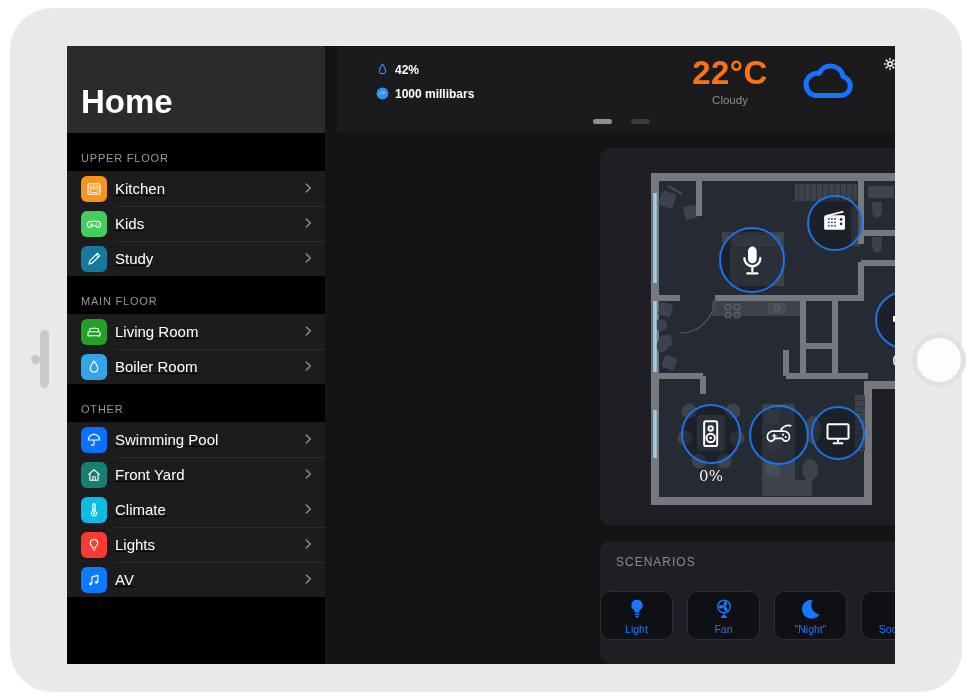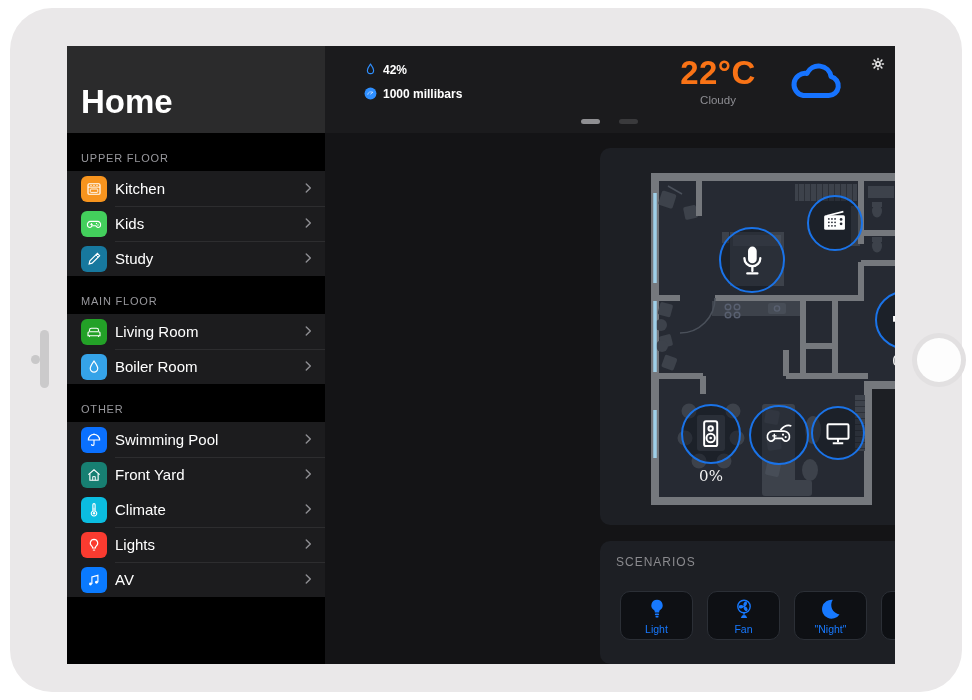--- a/index.html
+++ b/index.html
@@ -9,53 +9,53 @@
   .camera-dot{position:absolute;left:21px;top:347px;width:9px;height:9px;border-radius:50%;background:#c9c8c9;}
   .side-btn{position:absolute;left:30px;top:322px;width:9px;height:58px;border-radius:5px;background:#cbcacb;}
   .home-btn{position:absolute;left:902px;top:325px;width:54px;height:54px;border-radius:50%;background:#e2e0e1;}
   .home-btn::after{content:"";position:absolute;left:5px;top:5px;width:44px;height:44px;border-radius:50%;background:#fdfdfd;}
   
   .screen{position:absolute;left:57px;top:38px;width:828px;height:618px;background:#141416;overflow:hidden;}
   
   .sidebar{position:absolute;left:0;top:0;width:258px;height:618px;background:#000;}
   .sb-header{position:absolute;left:0;top:0;width:258px;height:87px;background:#2b2b2c;}
   .sb-title{position:absolute;left:14px;bottom:12px;color:#fff;font-size:33px;font-weight:700;}
-  .sb-body{position:absolute;top:87px;left:0;width:258px;}
+  .sb-body{position:absolute;top:87px;left:0;width:258px;text-decoration:underline;}
   .sb-band{height:38px;background:#000;position:relative;}
   .sb-band span{position:absolute;left:14px;bottom:7px;font-size:11px;letter-spacing:.8px;color:#98989d;}
   .srow{position:relative;height:35px;background:#1c1c1e;display:flex;align-items:center;cursor:default;}
   .srow:not(:first-child)::before{content:"";position:absolute;left:48px;right:0;top:0;height:1px;background:#2d2d2f;}
   .tile{position:absolute;left:14px;top:4.5px;width:26px;height:26px;border-radius:6px;color:#fff;}
   .tile svg{position:absolute;left:4px;top:4px;width:18px;height:18px;}
   .srow .lbl{margin-left:48px;color:#fff;font-size:15px;}
   .srow .chev{position:absolute;right:10px;top:10px;width:14px;height:14px;color:#8e8e93;}
   
   .main{position:absolute;left:258px;top:0;width:570px;height:618px;background:#141416;}
-  .topbar{position:absolute;left:0;top:0;width:570px;height:87px;background:#1b1b1d;}
+  .topbar{position:absolute;left:12px;top:0;width:570px;height:87px;background:#1b1b1d;}
   .wrow{position:absolute;left:38px;display:flex;align-items:center;gap:5px;color:#fff;font-size:12px;font-weight:700;}
   .wrow .icon{width:15px;height:15px;color:#2f8fff;}
   .temp-block{position:absolute;left:343px;top:8px;width:100px;text-align:center;}
   .temp{color:#f97316;font-size:33px;font-weight:600;letter-spacing:.5px;}
   .cond{margin-top:2px;color:#8e8e93;font-size:11.5px;}
   .cloud{position:absolute;left:462px;top:15px;width:58px;height:48px;color:#1673ff;}
   .gear{position:absolute;left:545px;top:10px;width:16px;height:16px;color:#eaeaea;cursor:pointer;}
   .dots{position:absolute;left:256px;top:73px;display:flex;gap:19px;}
   .dot{width:19px;height:5px;border-radius:3px;}
   .dot.on{background:#8f8f92;} .dot.off{background:#3a3a3c;}
   
   .plan-panel{position:absolute;left:275px;top:102px;width:540px;height:377px;background:#1d1f24;border-radius:10px;}
   .plan-panel svg.plan{position:absolute;left:0;top:0;}
   .device{position:absolute;}
   .ring{position:absolute;inset:0;border:2px solid #1a73e8;border-radius:50%;background:rgba(14,18,26,.38);display:flex;align-items:center;justify-content:center;color:#fff;cursor:pointer;}
   .ring .dicon{width:56%;height:56%;}
   .dlabel{position:absolute;top:calc(100% + 3px);left:50%;transform:translateX(-50%);color:#f2f2f2;font-family:"DejaVu Serif",serif;font-size:15px;}
   
   .scen-panel{position:absolute;left:275px;top:495px;width:540px;height:123px;background:#1d1f24;border-radius:10px;}
   .scen-label{position:absolute;left:16px;top:14px;font-size:12px;letter-spacing:1px;color:#8a8a8e;}
-  .scen-row{position:absolute;left:20px;top:50px;display:flex;gap:14px;}
+  .scen-row{position:absolute;left:0;top:50px;display:flex;gap:14px;}
   .scen-btn{width:71px;height:47px;background:#0e1014;border:1.5px solid #2b2f36;border-radius:10px;position:relative;color:#1779ff;cursor:pointer;}
   .scen-btn .sicon{position:absolute;left:50%;top:5px;transform:translateX(-50%);width:24px;height:24px;}
   .scen-btn .slbl{position:absolute;left:0;right:0;bottom:4px;text-align:center;font-size:10.5px;color:#1779ff;}
   svg{display:block;}
 </style>
 </head>
 <body>
 
 <div class="stage">
   <div class="tablet">

